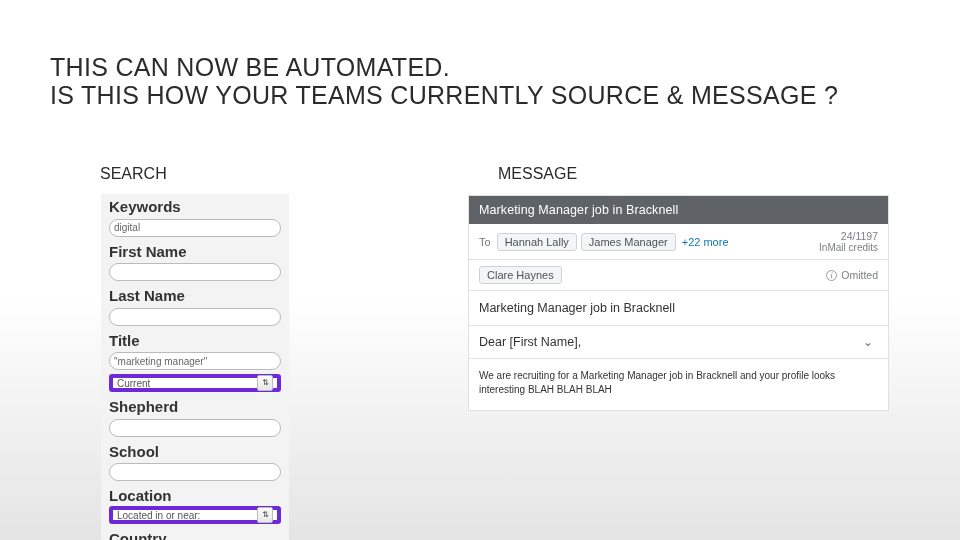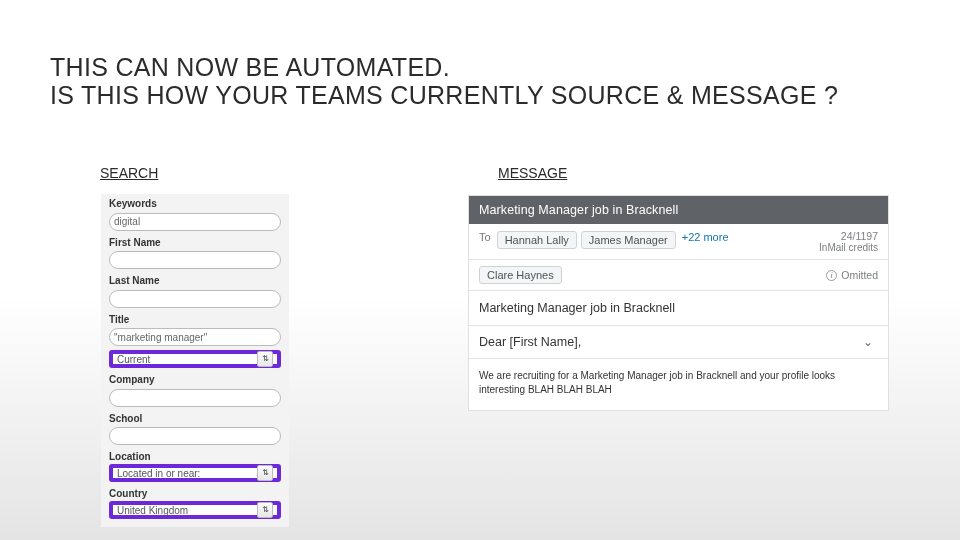--- a/index.html
+++ b/index.html
@@ -15,39 +15,38 @@
     position: absolute;
     left: 50px;
     top: 54px;
     font-size: 25px;
     letter-spacing: 0.3px;
     color: #2b2b2b;
     line-height: 1.1;
   }
   .col-label {
     position: absolute;
-    font-size: 14px;
+    font-size: 16px;
     color: #2a2a2a;
-    text-decoration: underline;
   }
   .col-label.search { left: 100px; top: 165px; }
   .col-label.message { left: 498px; top: 165px; }
 
   
   .search-panel {
     position: absolute;
     left: 101px;
     top: 194px;
     width: 188px;
     background: #f3f3f3;
     padding: 4px 8px 8px 8px;
     font-family: Arial, sans-serif;
   }
   .sp-label {
-    font-size: 10px;
+    font-size: 15px;
     font-weight: bold;
     color: #333;
     margin-top: 6px;
     margin-bottom: 2px;
   }
   .sp-label.first { margin-top: 0; }
   .sp-input {
     width: 100%;
     height: 18px;
     border: 1px solid #bbb;
@@ -109,21 +108,21 @@
     background: #5f6266;
     color: #fff;
     font-size: 12.5px;
     padding: 7px 10px;
     letter-spacing: 0.1px;
   }
   .msg-row {
     border-bottom: 1px solid #e3e3e3;
     padding: 7px 10px;
     display: flex;
-    align-items: flex-start;
+    align-items: center;
     position: relative;
     flex-wrap: wrap;
     gap: 4px 4px;
   }
   .msg-row.to { min-height: 36px; }
   .to-label {
     color: #777;
     font-size: 11px;
     margin-right: 2px;
   }
@@ -228,21 +227,21 @@
   <input class="sp-input" value="" style="">
 
   <div class="sp-label">Title</div>
   <input class="sp-input" value="&quot;marketing manager&quot;" style="">
   <div style="height:4px"></div>
   <div class="sp-select">
     <span>Current</span>
     <span class="chev">⇅</span>
   </div>
 
-  <div class="sp-label">Company</div>
+  <div class="sp-label">Shepherd</div>
   <input class="sp-input" value="" style="">
 
   <div class="sp-label">School</div>
   <input class="sp-input" value="" style="">
 
   <div class="sp-label">Location</div>
   <div class="sp-select">
     <span>Located in or near:</span>
     <span class="chev">⇅</span>
   </div>

